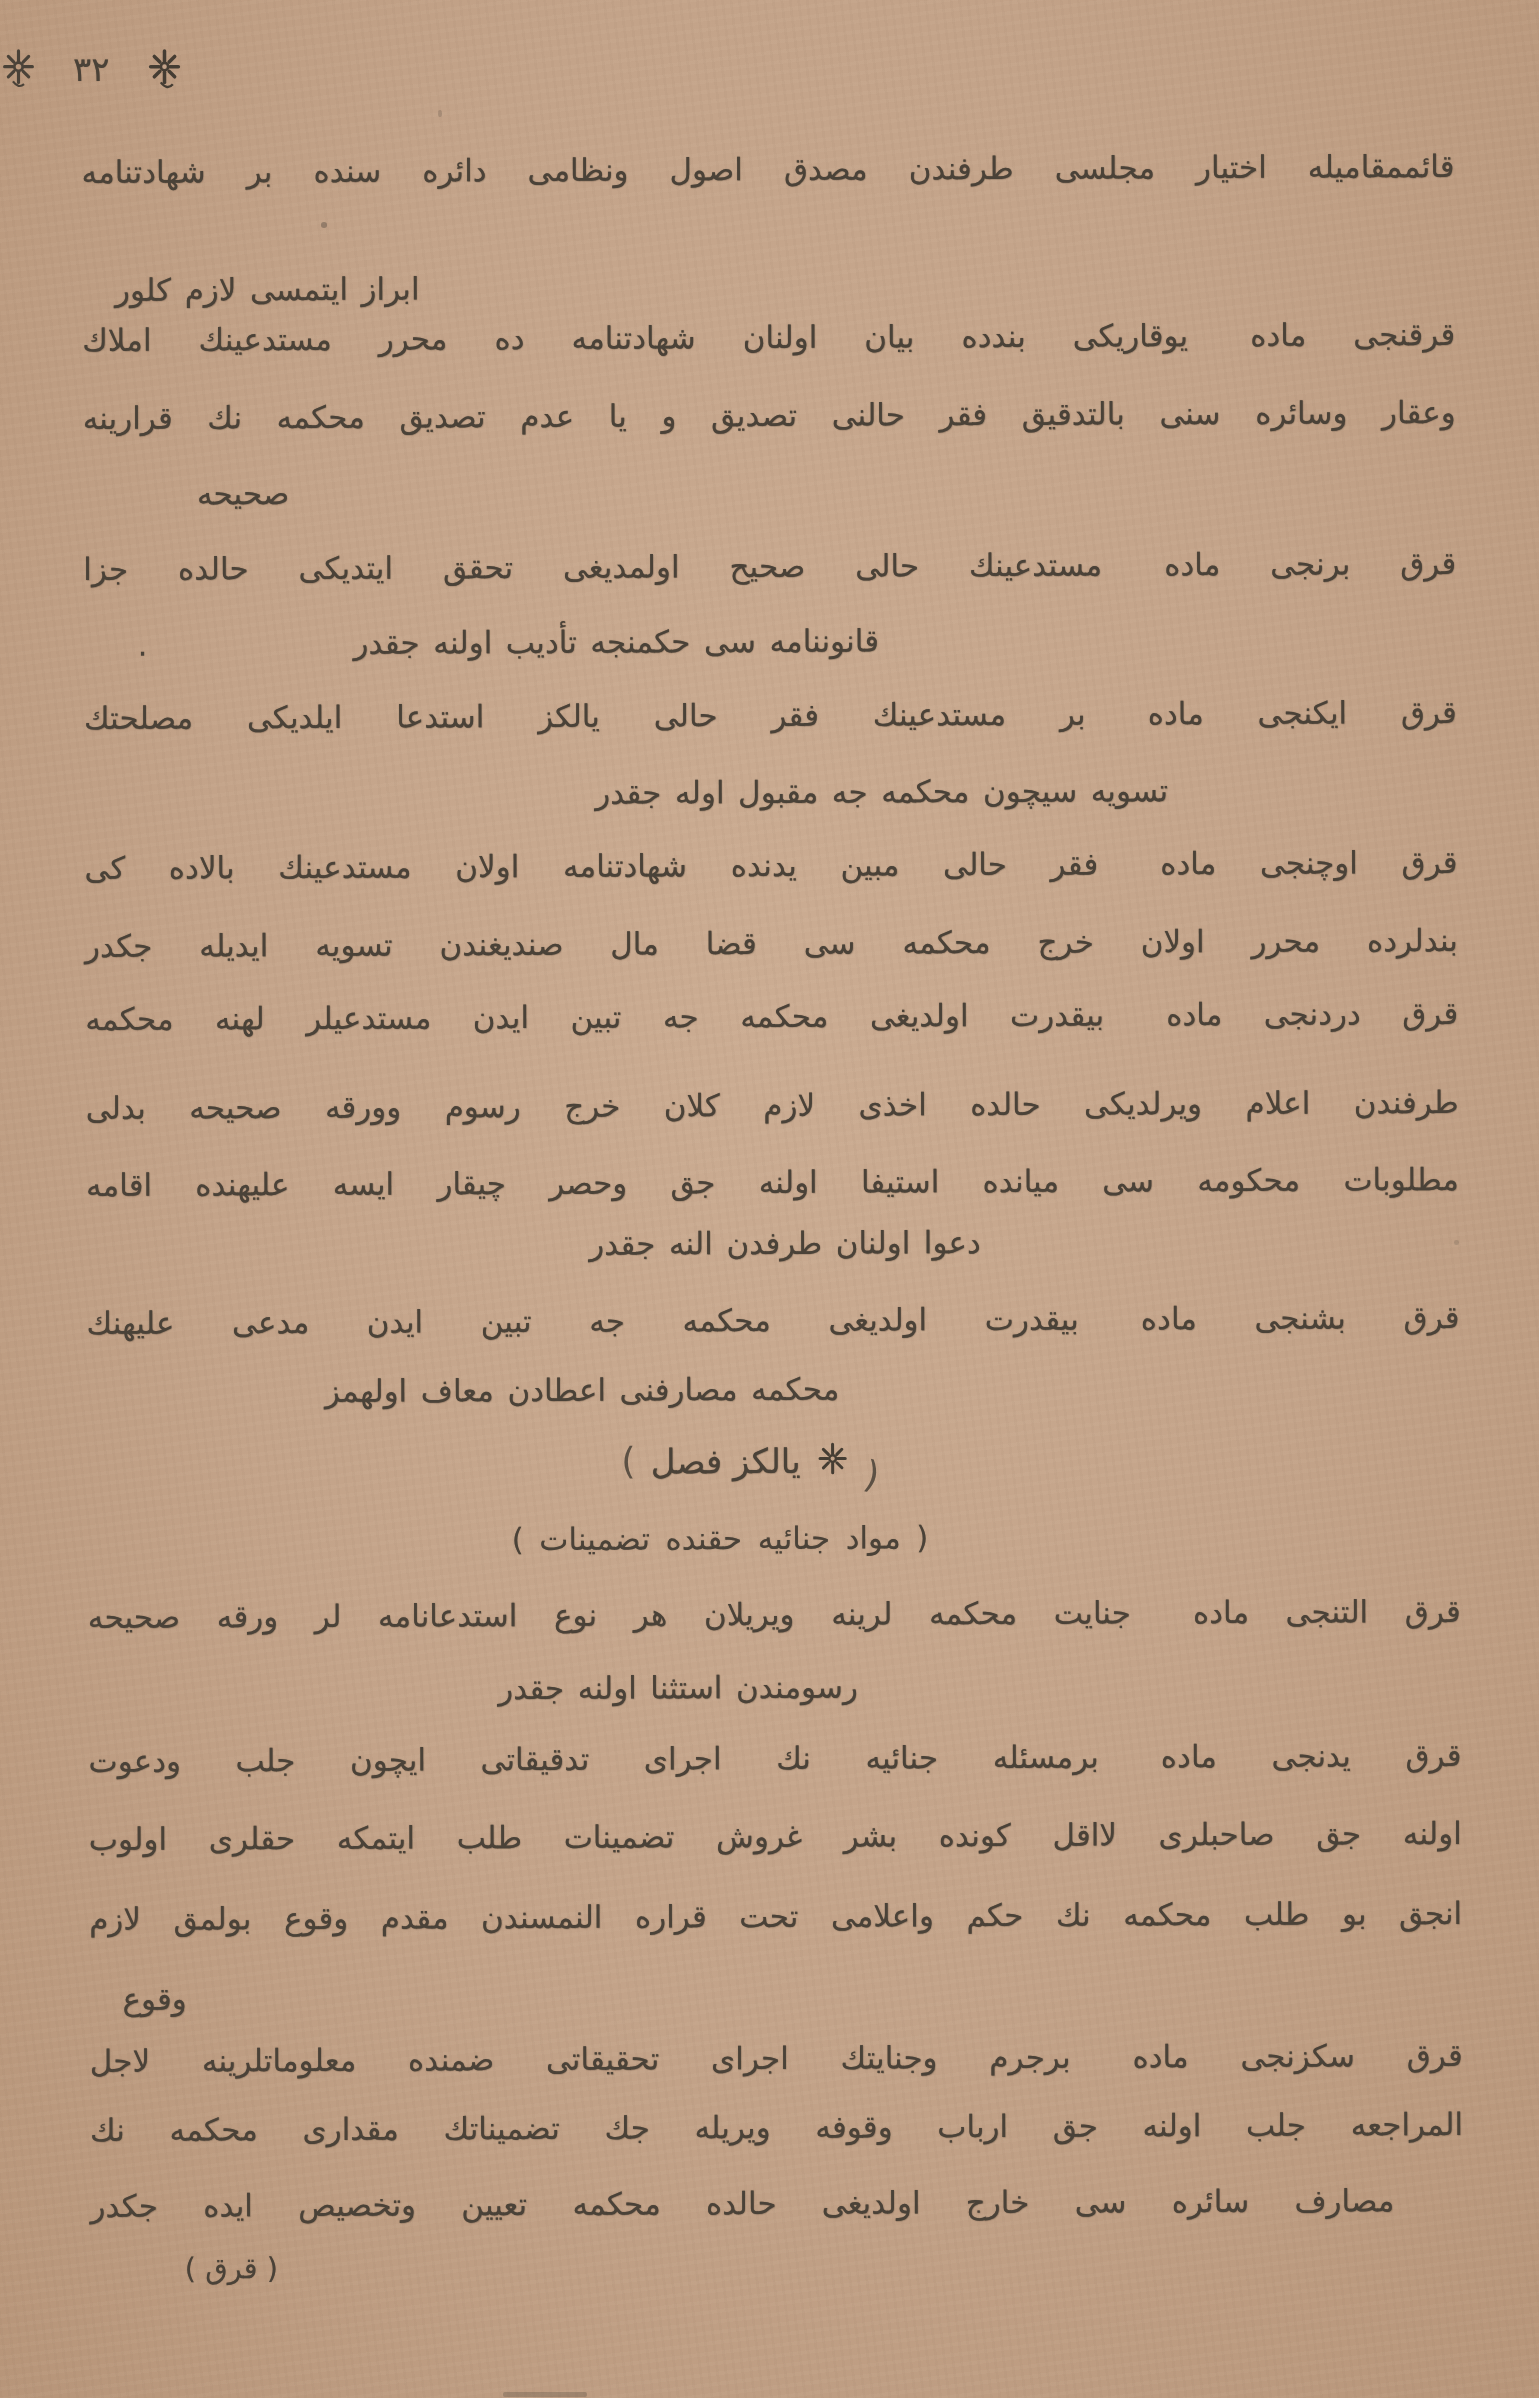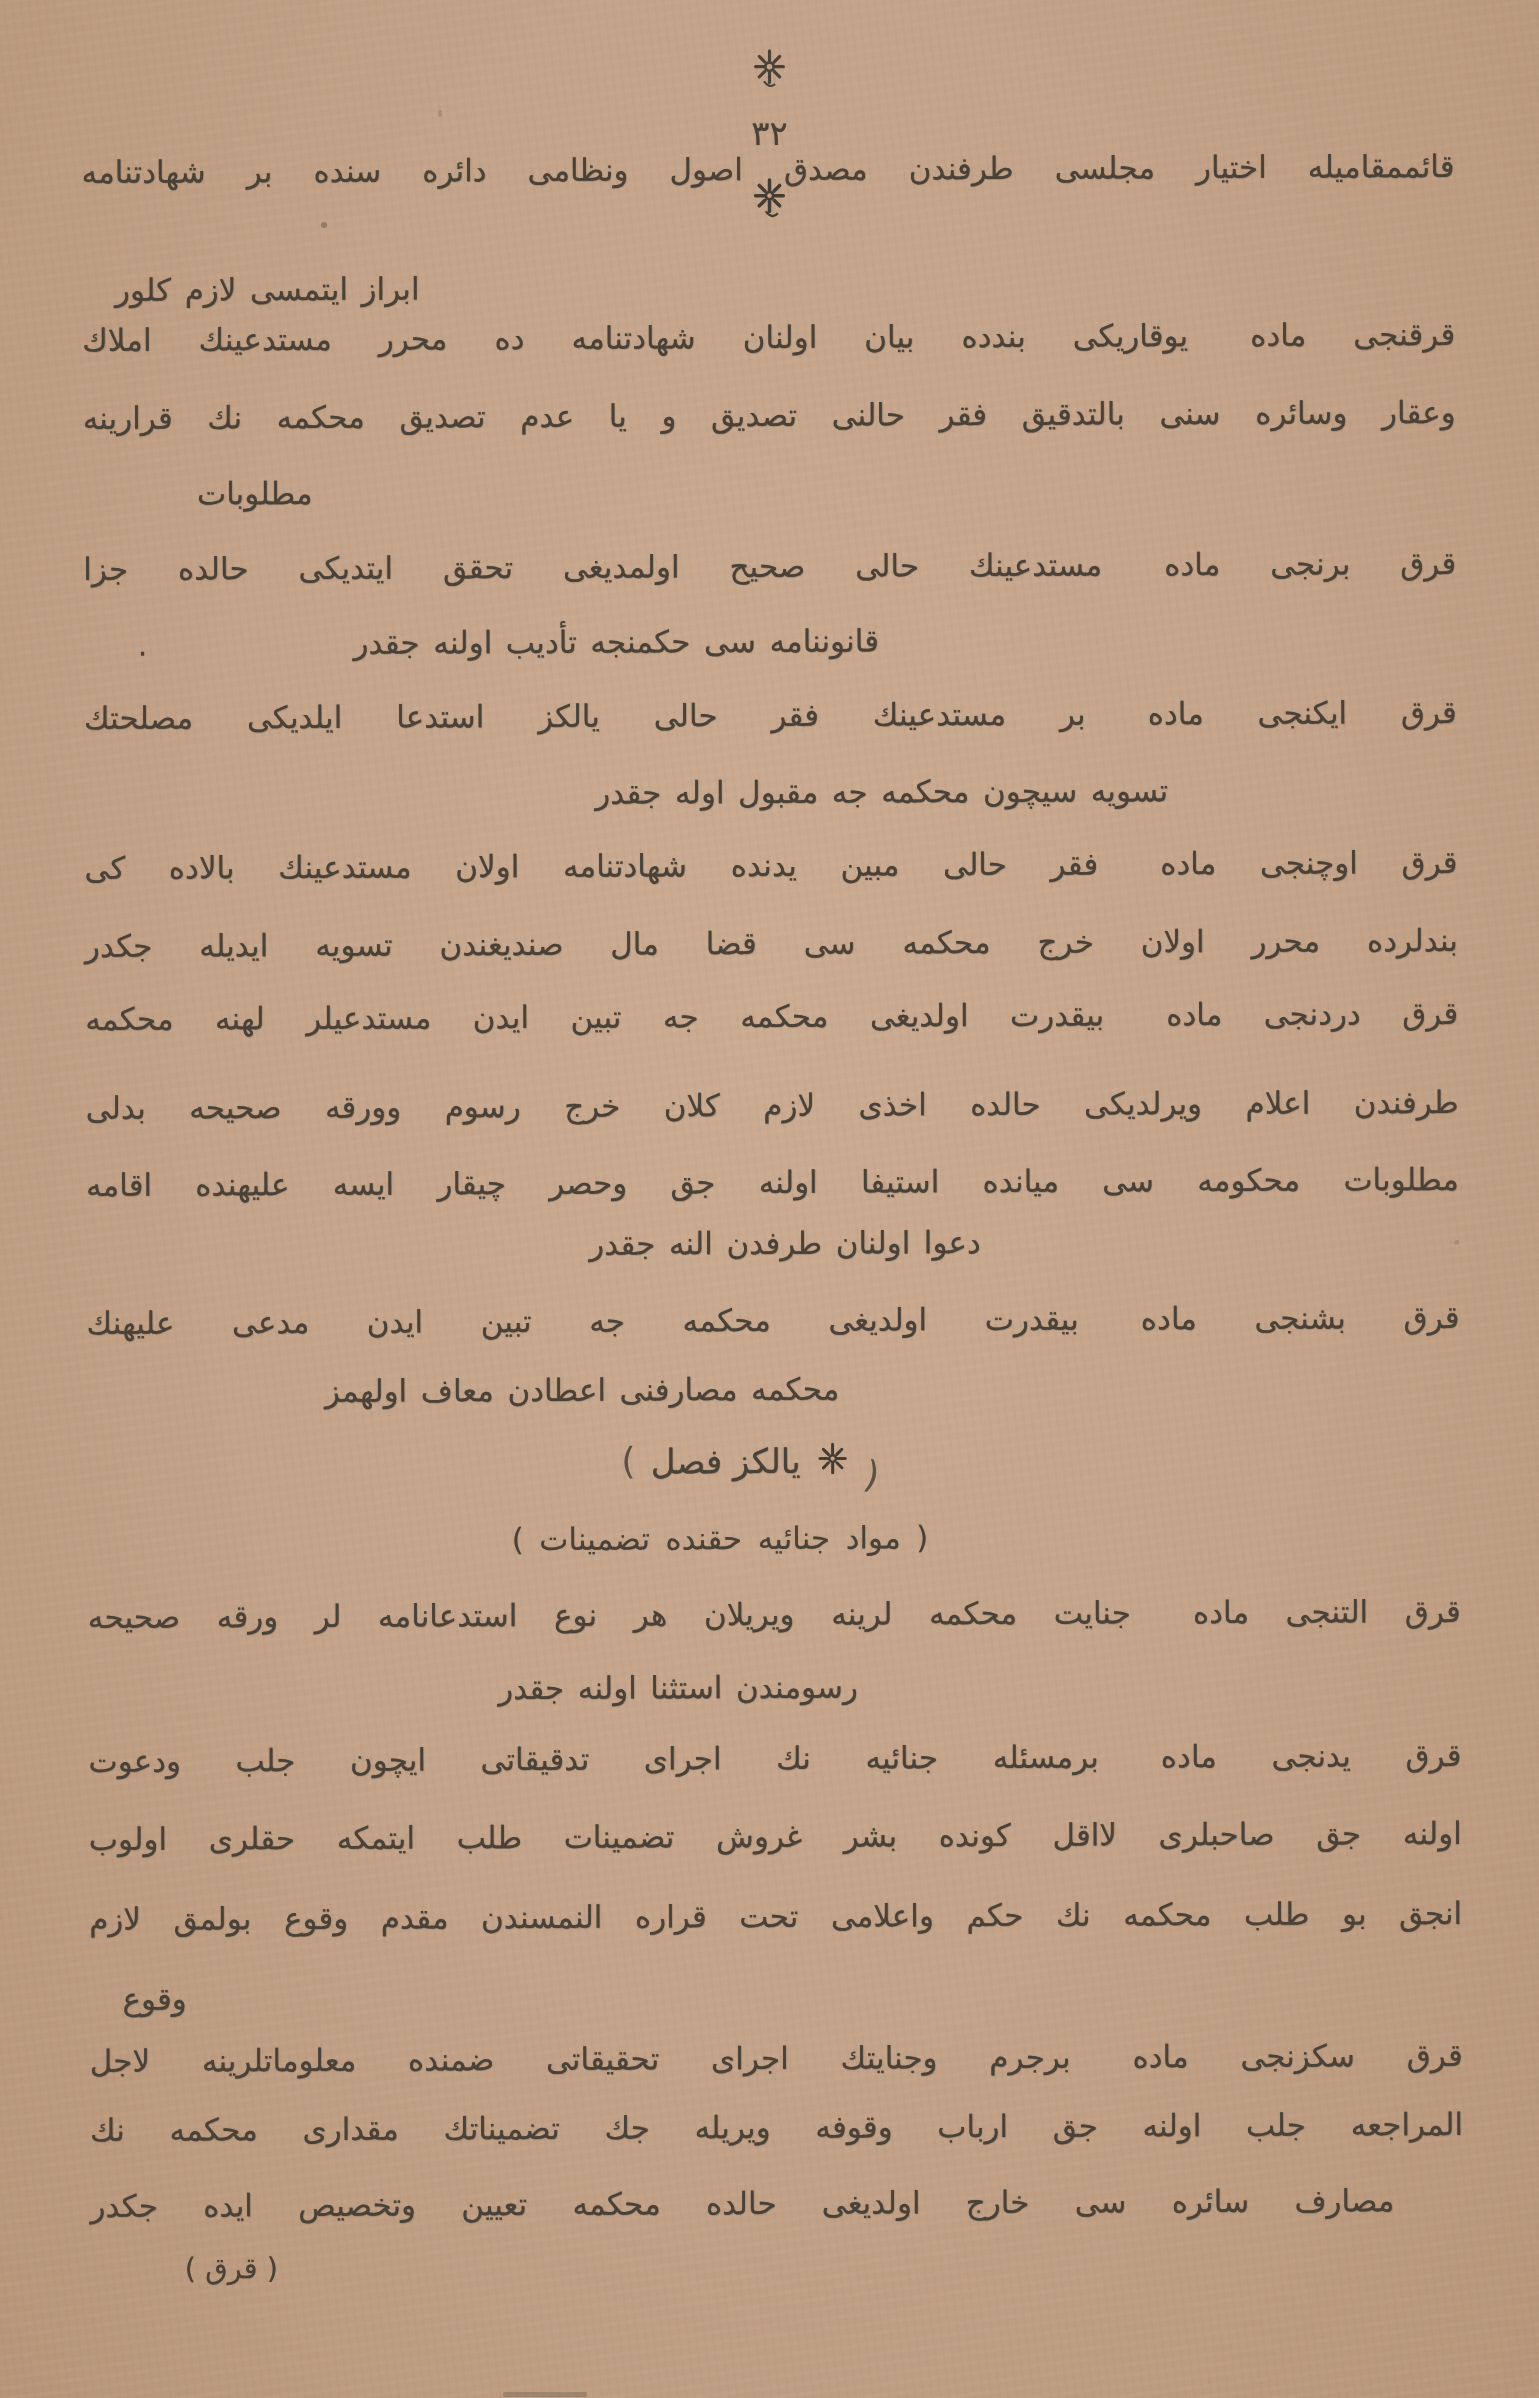--- a/index.html
+++ b/index.html
@@ -37,21 +37,21 @@
   }
   .j{
     left:86px;right:80px;
     white-space:normal;
     text-align:justify;
     text-align-last:justify;
   }
   .j25{right:149px;}
   .header{
     position:absolute;top:48px;left:0;right:0;
-    display:flex;align-items:center;justify-content:flex-start;gap:24px;flex-direction:column;
+    display:flex;align-items:center;justify-content:flex-start;gap:36px;
   }
   .pagenum{
     font-size:34px;color:#4a4238;
     text-shadow:0 0 0.9px rgba(66,55,44,.6);
   }
   .star{display:inline-block;vertical-align:middle;}
   .chapter{
     position:absolute;top:1439px;left:0;right:0;
     display:flex;align-items:center;justify-content:center;gap:15px;
     transform:translateX(-20.5px);
@@ -116,21 +116,21 @@
       <circle cx="20" cy="20" r="4" fill="#c3a389" stroke="#453d33" stroke-width="3"></circle>
       <path d="M16 37 q7 9 13 2" fill="none" stroke="#453d33" stroke-width="2.6"></path>
     </svg>
   </div>
 
   <div class="textwrap">
     <div class="line j" style="top:149px">قائممقامیله اختیار مجلسی طرفندن مصدق اصول ونظامی دائره سنده بر شهادتنامه</div>
     <div class="line" style="top:267px;left:119px">ابراز ایتمسی لازم كلور</div>
     <div class="line j" style="top:317px">قرقنجی ماده  یوقاریكی بندده بیان اولنان شهادتنامه ده محرر مستدعینك املاك</div>
     <div class="line j" style="top:395px">وعقار وسائره سنی بالتدقیق فقر حالنی تصدیق و یا عدم تصدیق محكمه نك قرارینه</div>
-    <div class="line" style="top:471px;left:200px">مطلوبات</div>
+    <div class="line" style="top:471px;left:200px">صحیحه</div>
     <div class="line j" style="top:546px">قرق برنجی ماده  مستدعینك حالی صحیح اولمدیغی تحقق ایتدیكی حالده جزا</div>
     <div class="line" style="top:621px;left:356px">قانوننامه سی حكمنجه تأدیب اولنه جقدر</div>
     <div class="stray">.</div>
     <div class="line j" style="top:695px">قرق ایكنجی ماده  بر مستدعینك فقر حالی یالكز استدعا ایلدیكی مصلحتك</div>
     <div class="line" style="top:772px;left:597px">تسویه سیچون محكمه جه مقبول اوله جقدر</div>
     <div class="line j" style="top:845px">قرق اوچنجی ماده  فقر حالی مبین یدنده شهادتنامه اولان مستدعینك بالاده كی</div>
     <div class="line j" style="top:923px">بندلرده محرر اولان خرج محكمه سی قضا مال صندیغندن تسویه ایدیله جكدر</div>
     <div class="line j" style="top:996px">قرق دردنجی ماده  بیقدرت اولدیغی محكمه جه تبین ایدن مستدعیلر لهنه محكمه</div>
     <div class="line j" style="top:1085px">طرفندن اعلام ویرلدیكی حالده اخذی لازم كلان خرج رسوم وورقه صحیحه بدلی</div>
     <div class="line j" style="top:1162px">مطلوبات محكومه سی میانده استیفا اولنه جق وحصر چیقار ایسه علیهنده اقامه</div>

